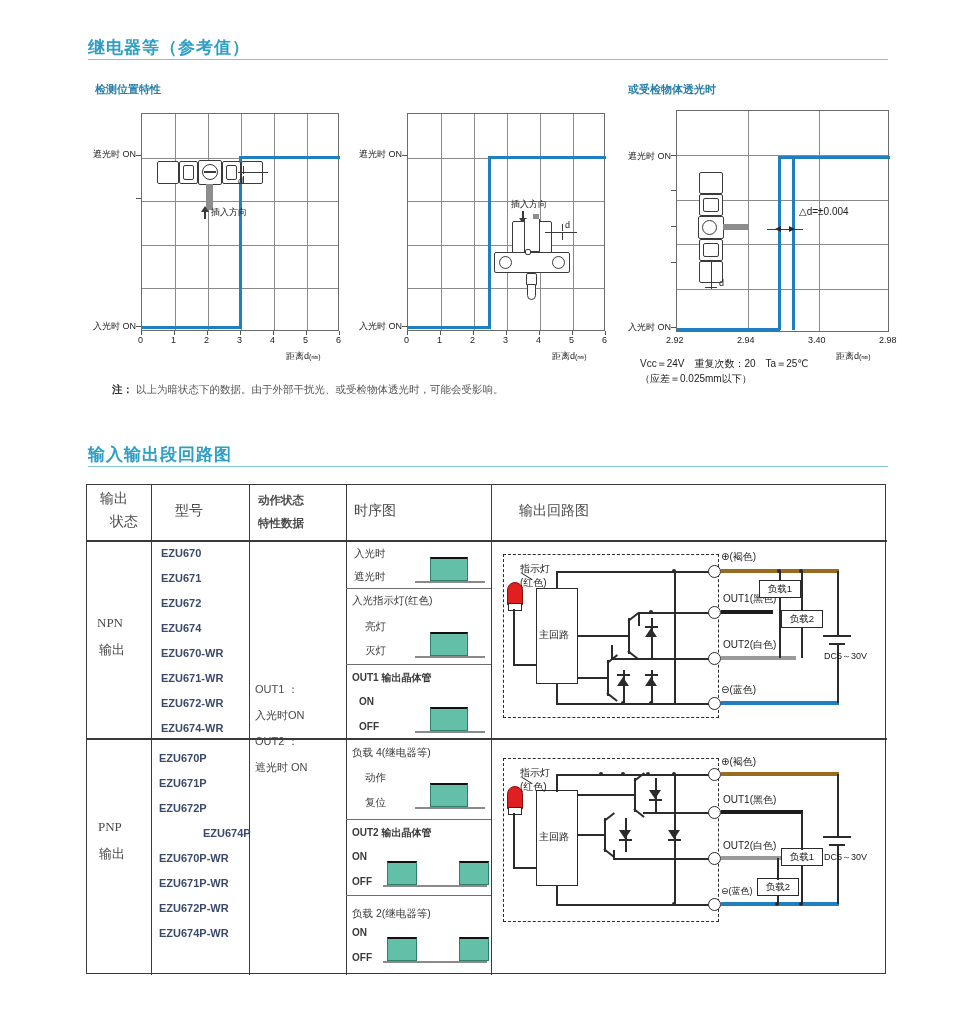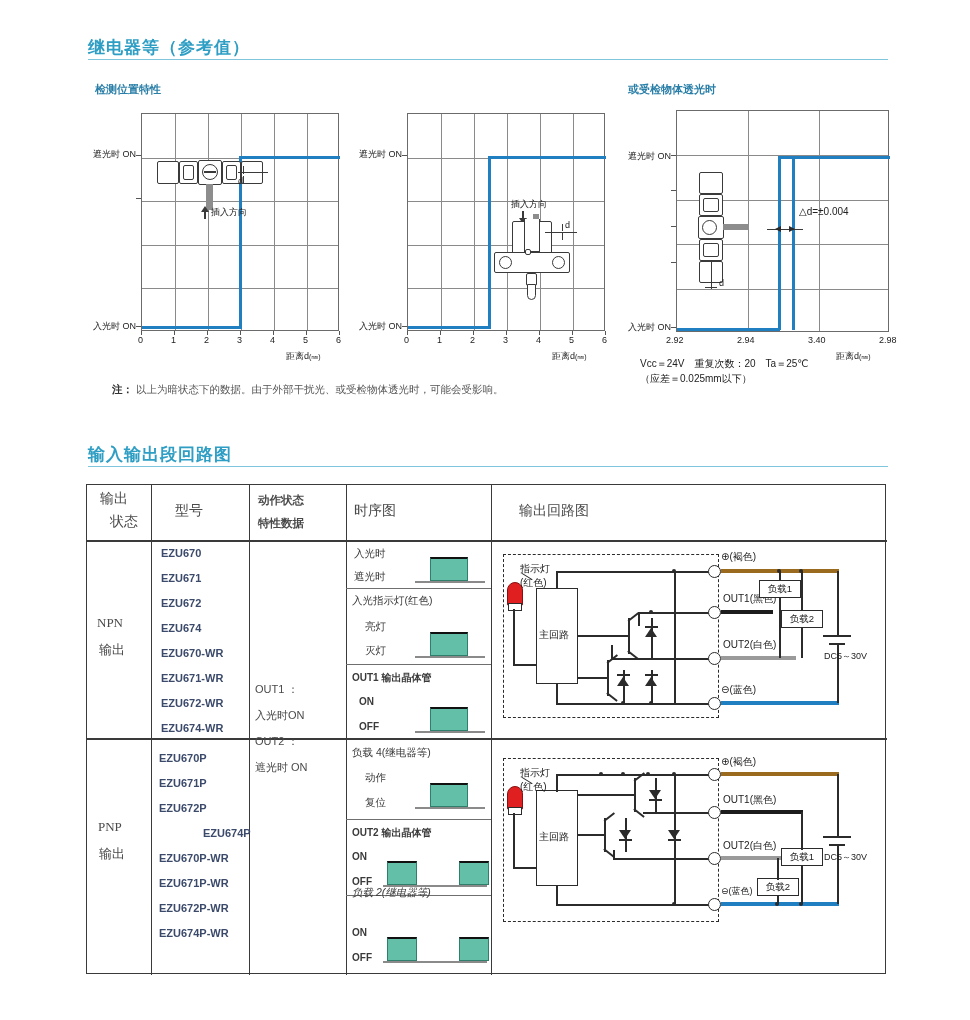--- a/index.html
+++ b/index.html
@@ -391,21 +391,21 @@
   <div class="baseline" style="left:328px;top:322px;width:70px;"></div>
   <div class="pulse" style="left:343px;top:298px;width:38px;height:24px;"></div>
 
   <div class="tmlbl mono" style="left:265px;top:341px;">OUT2 输出晶体管</div>
   <div class="tmlbl mono" style="left:265px;top:366px;">ON</div>
   <div class="tmlbl mono" style="left:265px;top:391px;">OFF</div>
   <div class="baseline" style="left:296px;top:400px;width:104px;"></div>
   <div class="pulse" style="left:300px;top:376px;width:30px;height:24px;"></div>
   <div class="pulse" style="left:372px;top:376px;width:30px;height:24px;"></div>
 
-  <div class="tmlbl" style="left:265px;top:401px;font-style:italic;">负载 2(继电器等)</div>
+  <div class="tmlbl" style="left:265px;top:422px;">负载 2(继电器等)</div>
   <div class="tmlbl mono" style="left:265px;top:442px;">ON</div>
   <div class="tmlbl mono" style="left:265px;top:467px;">OFF</div>
   <div class="baseline" style="left:296px;top:476px;width:104px;"></div>
   <div class="pulse" style="left:300px;top:452px;width:30px;height:24px;"></div>
   <div class="pulse" style="left:372px;top:452px;width:30px;height:24px;"></div>
 
   <div class="circ" style="left:404px;top:55px;width:396px;height:198px;">
 
     <div class="dash" style="left:12px;top:14px;width:216px;height:164px;"></div>
 

